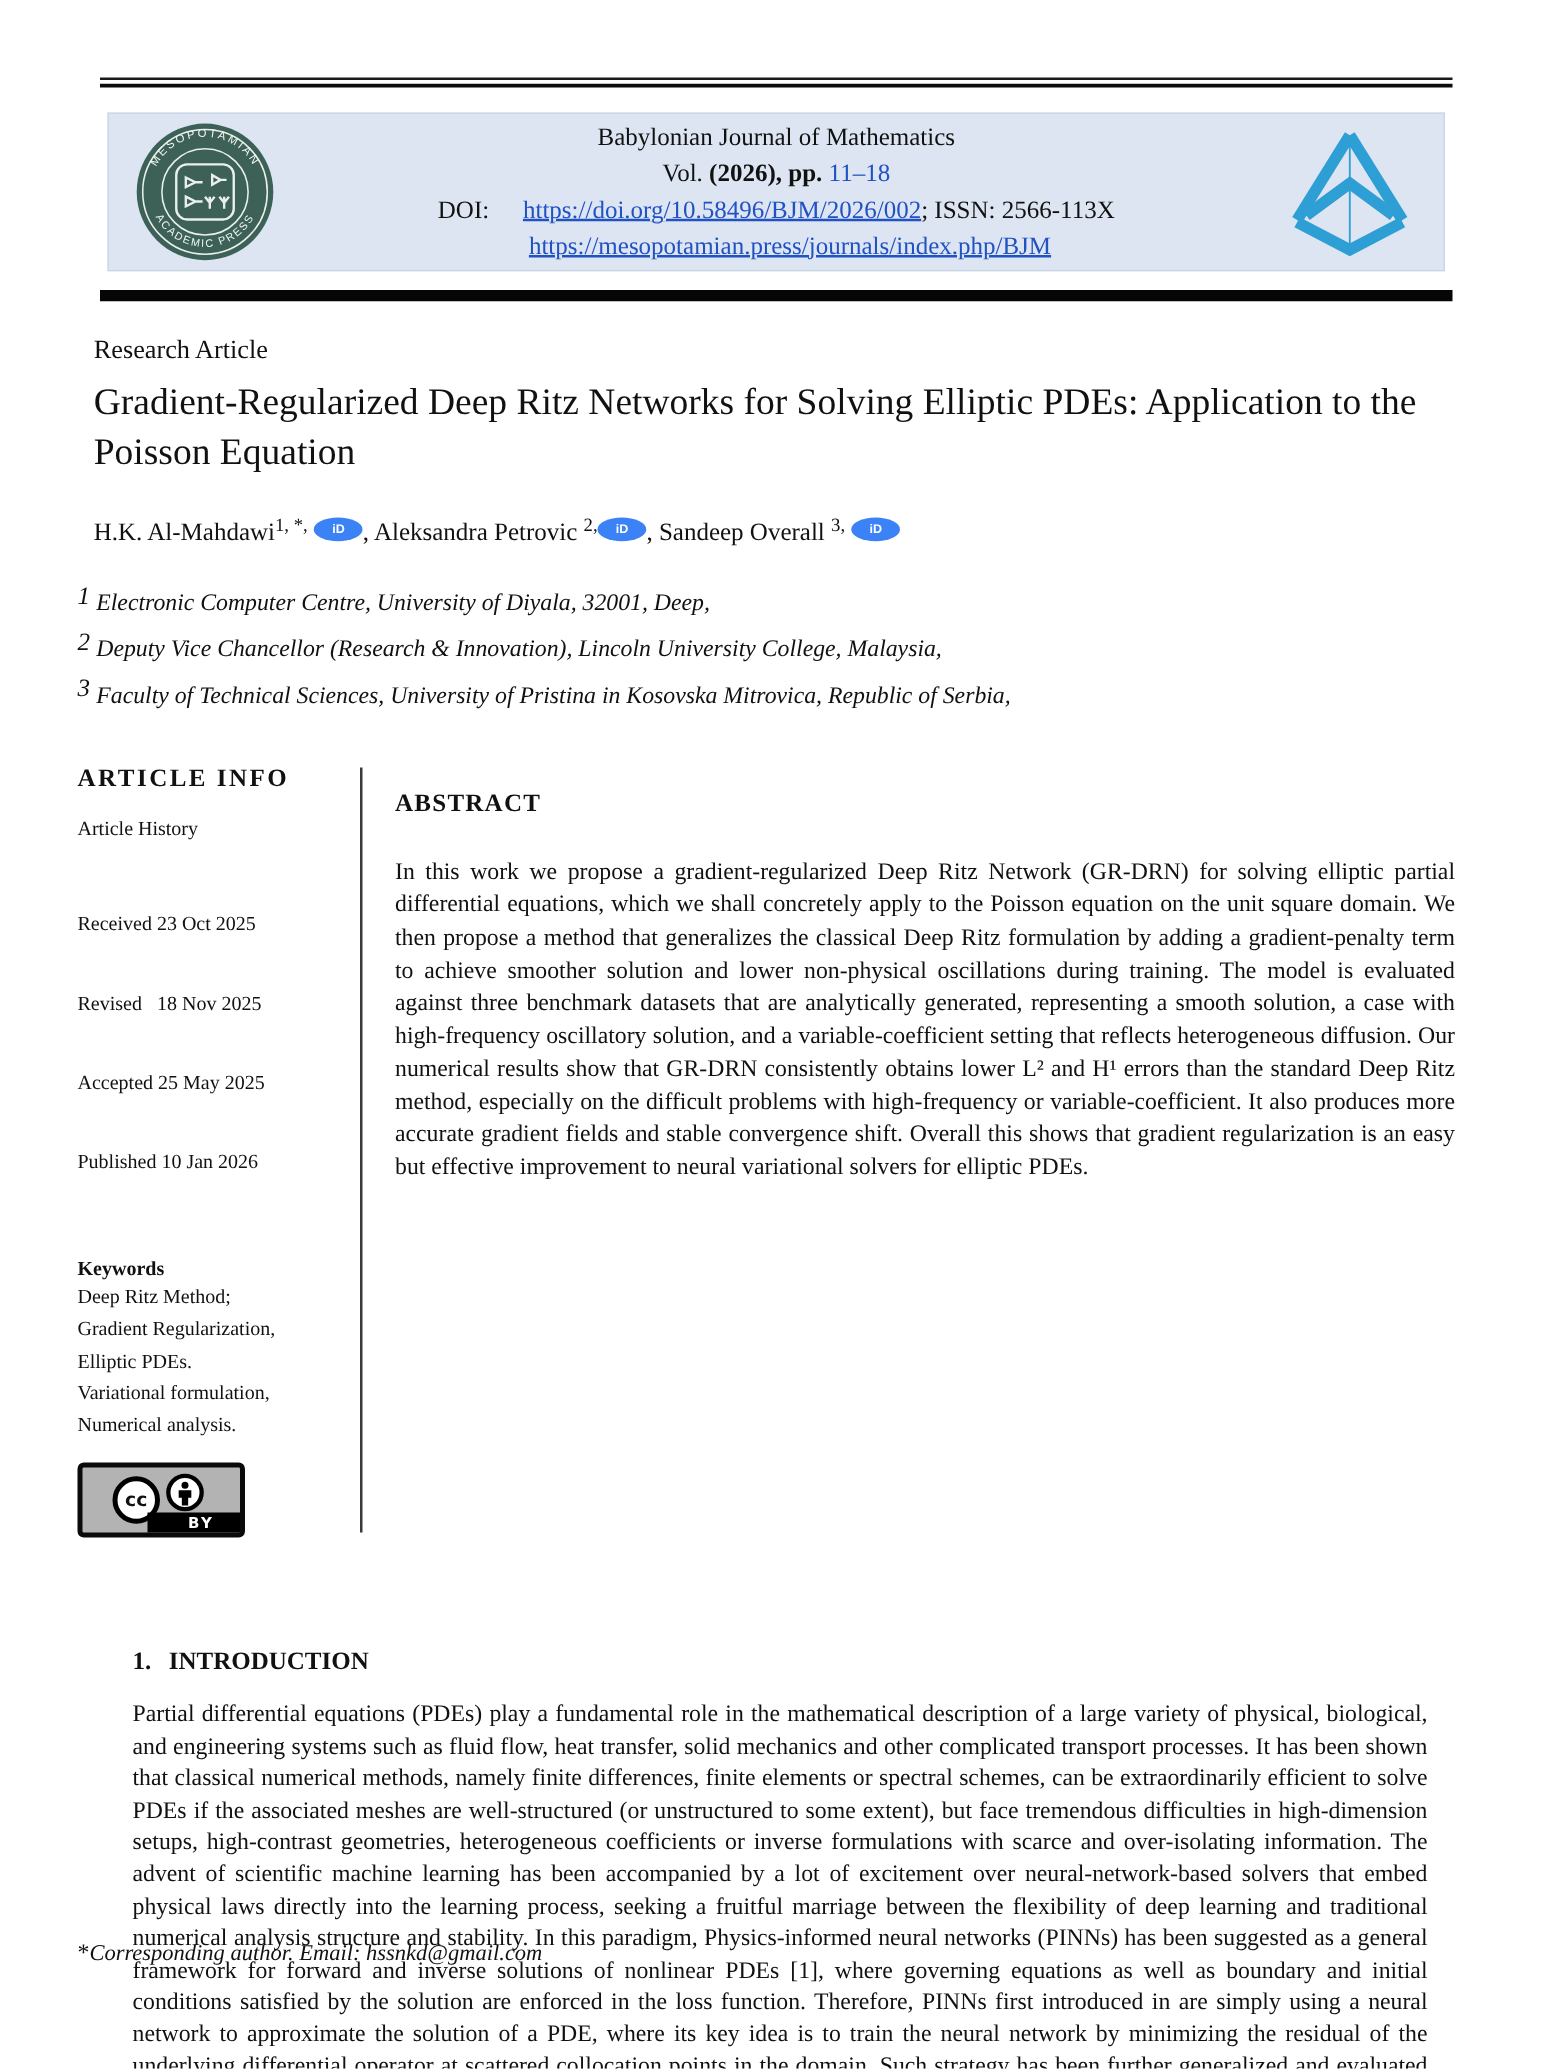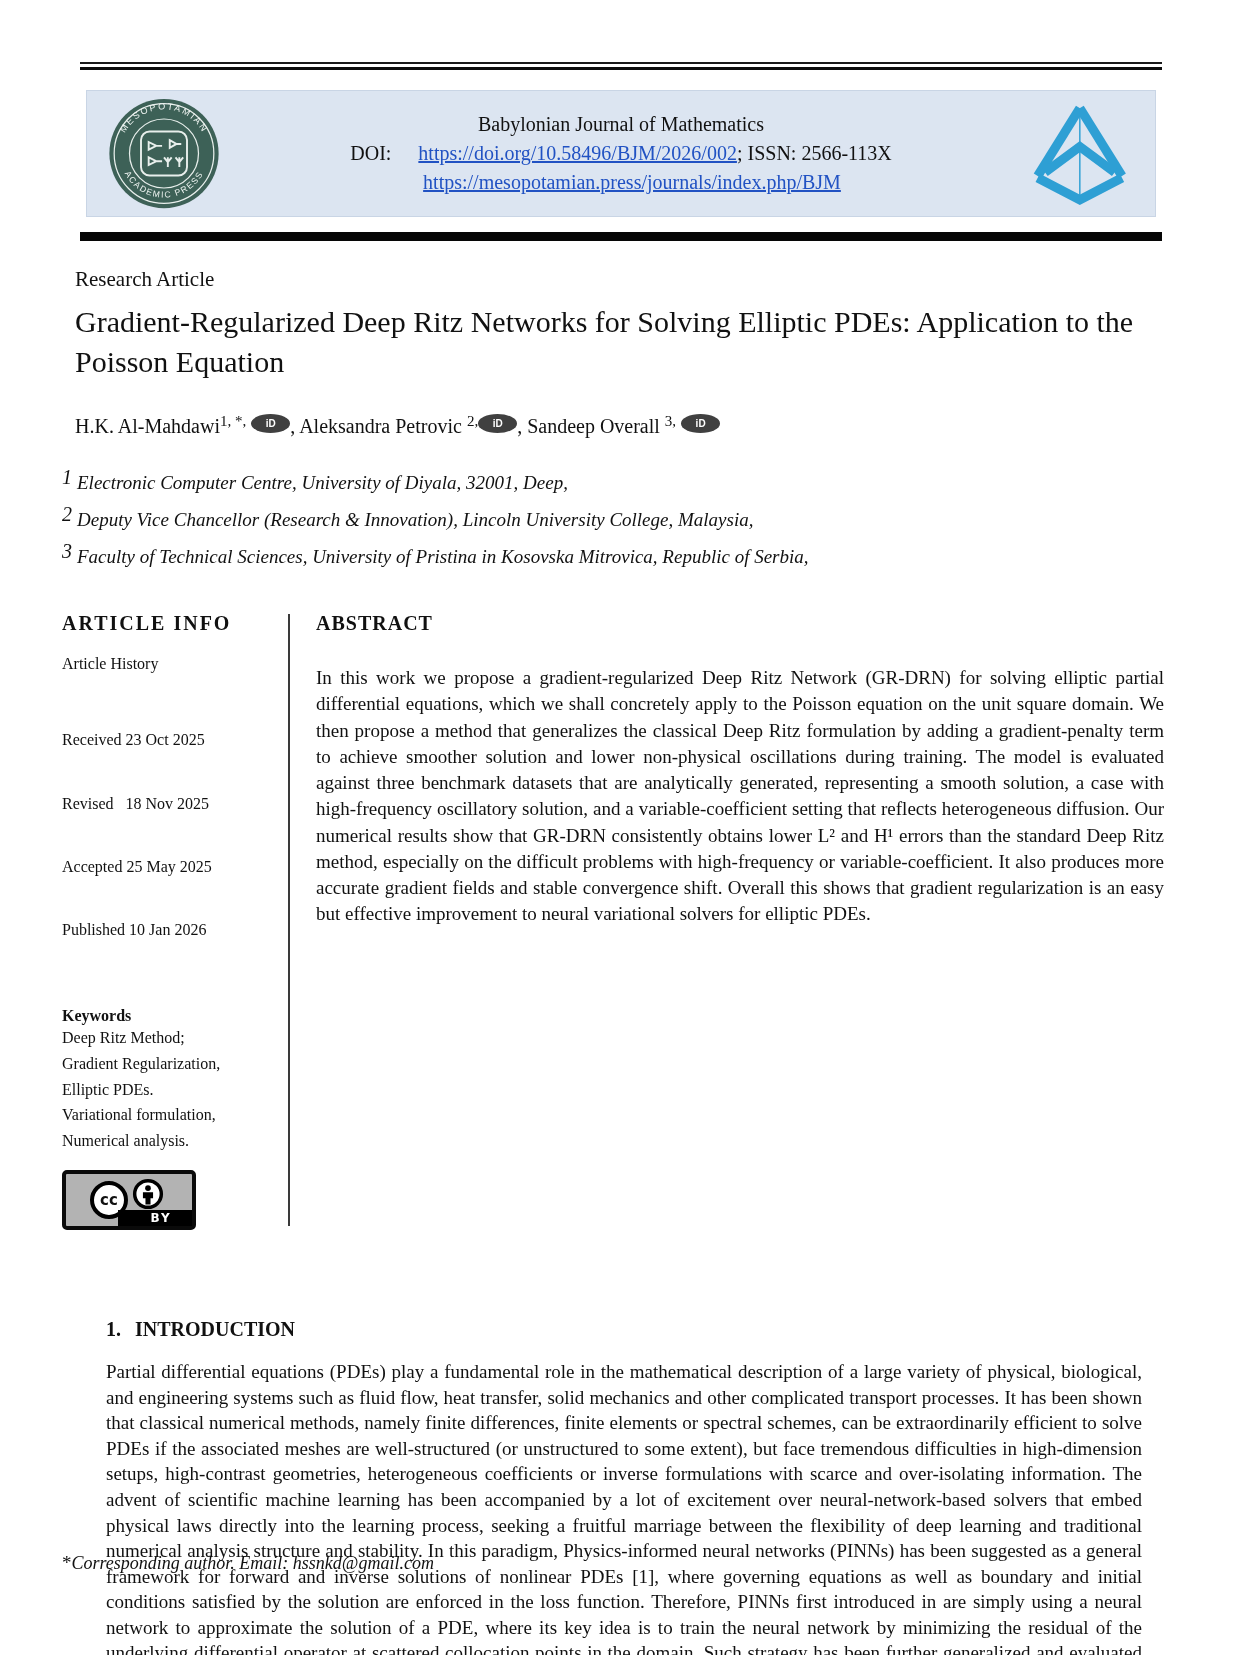--- a/index.html
+++ b/index.html
@@ -49,21 +49,21 @@
     margin: 10px 95px 0 75px;
     font-size: 30px;
     font-weight: normal;
     line-height: 1.32;
   }
   .authors { margin: 32px 90px 0 75px; font-size: 20px; }
   .authors .sup { vertical-align: 7px; font-size: 15px; }
   .orcid {
     display: inline-block;
     width: 39px; height: 19px;
-    background: #404040;
+    background: #3b82f6;
     color: #fff;
     border-radius: 50%;
     font-family: "Liberation Sans", sans-serif;
     font-size: 10px; font-weight: bold;
     text-align: center; line-height: 19px;
     vertical-align: 6px;
     cursor: pointer;
   }
   .affiliations { margin: 28px 90px 0 62px; font-style: italic; font-size: 19px; }
   .affil-row { margin-bottom: 9px; }
@@ -103,21 +103,21 @@
   .by-strip {
     position: absolute; left: 52px; right: 0; bottom: 0; height: 16px;
     background: #000; color: #fff;
     font-family: "DejaVu Sans", sans-serif;
     font-size: 12px; font-weight: bold;
     text-align: center; line-height: 16px;
     letter-spacing: 2px;
     padding-left: 12px;
   }
   .col-divider { width: 2px; background: #3a3a3a; margin: 6px 0 4px 14px; flex: 0 0 auto; }
-  .abstract-col { flex: 1; padding-left: 26px; }
+  .abstract-col { flex: 1; padding-left: 26px; margin-top: 20px; }
   .abstract-heading { font-size: 20px; font-weight: bold; letter-spacing: 1px; margin: 4px 0 0 0; }
   .abstract-text {
     margin-top: 30px;
     font-size: 19px;
     line-height: 1.38;
     text-align: justify;
   }
 
   .introduction { margin: 88px 100px 0 106px; }
   .intro-heading { font-size: 20px; font-weight: bold; }
@@ -165,20 +165,24 @@
           <path d="M66 46 l7 4 l-7 4 z M73 50 h5"></path>
           <path d="M44 64 l8 4 l-8 4 z M52 68 h6"></path>
           <path d="M64 64 v10 M60 64 l4 5 M68 64 l-4 5"></path>
           <path d="M76 64 v10 M72 64 l4 5 M80 64 l-4 5"></path>
         </g>
       </svg>
     </div>
     <div class="header-center">
       <div>Babylonian Journal of Mathematics</div>
       <div>
+        <span>Vol. </span><span class="hdr-bold">(2026), pp.</span>
+        <span class="hdr-pages">11–18</span>
+      </div>
+      <div>
         <span>DOI: </span><span class="hdr-link">https://doi.org/10.58496/BJM/2026/002</span><span>; ISSN: 2566-113X</span>
       </div>
       <div>
         <span class="hdr-link">https://mesopotamian.press/journals/index.php/BJM</span>
       </div>
     </div>
     <div class="logo-right">
       <svg viewBox="0 0 120 120" width="110" height="112">
         <g stroke="#2e9fd4" stroke-width="10" fill="none" stroke-linecap="butt">
           <path d="M62 10 L16 84"></path>

